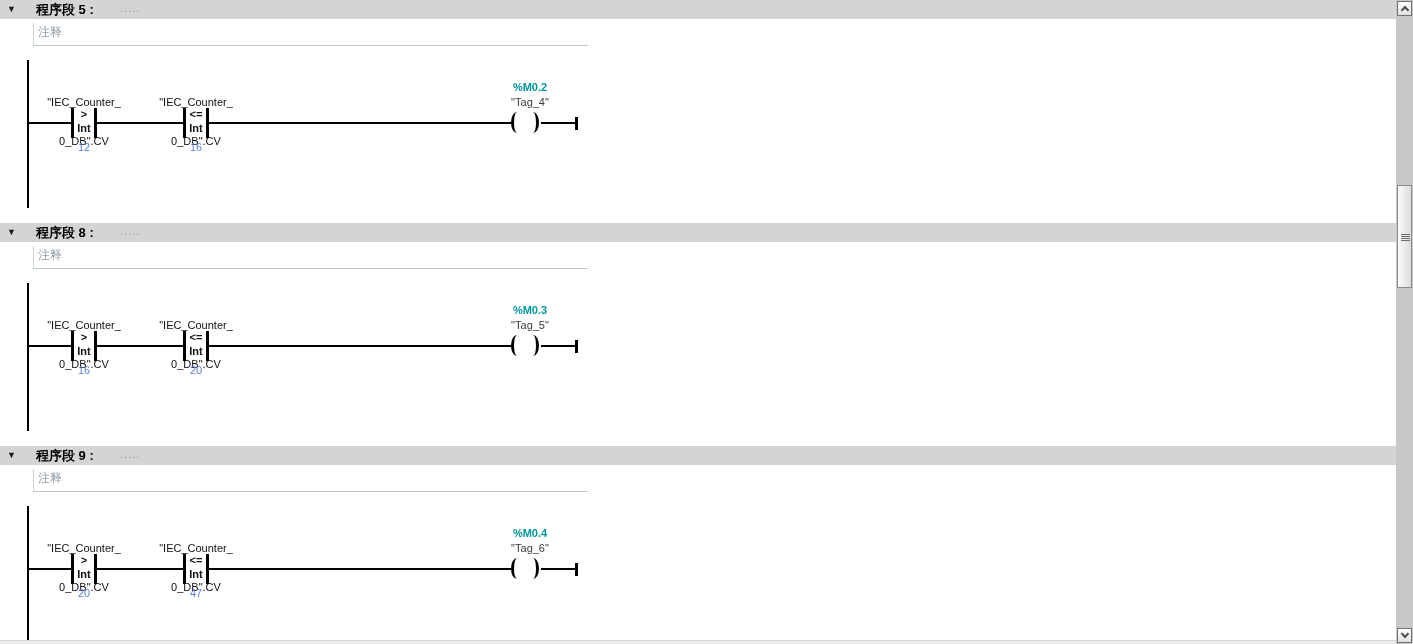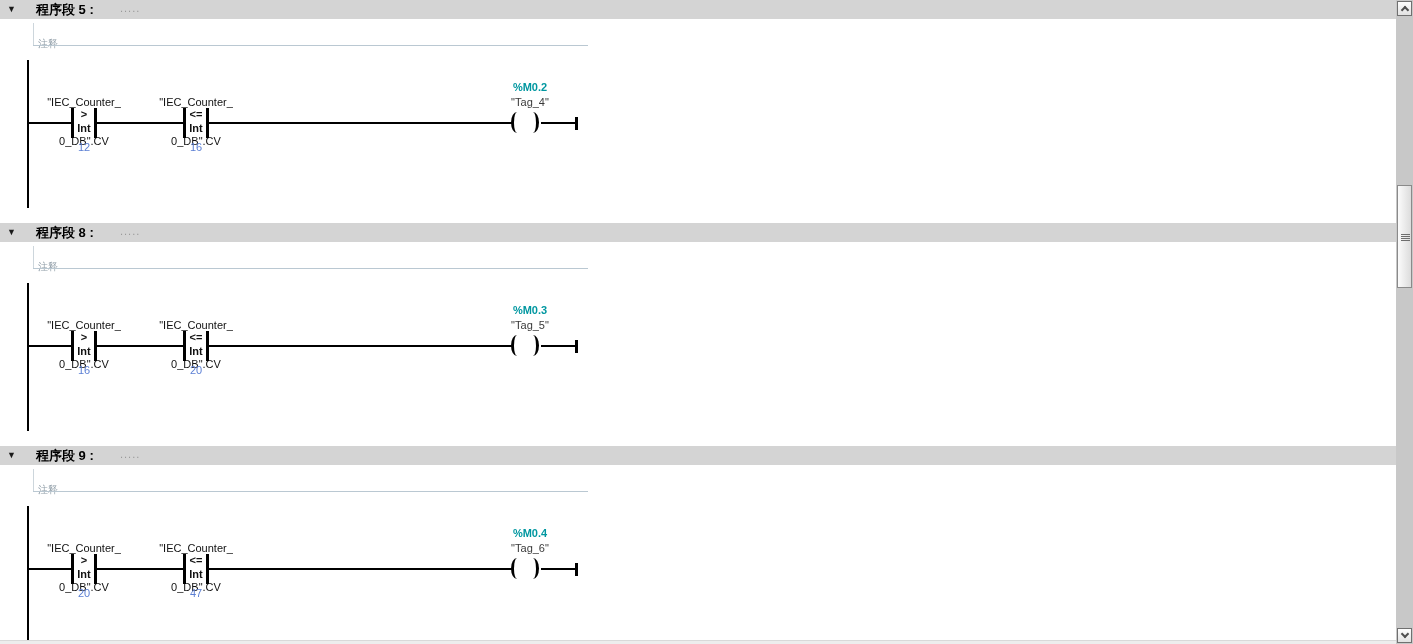--- a/index.html
+++ b/index.html
@@ -13,21 +13,21 @@
     background:#d4d4d4; }
   .collapse-tri { position:absolute; left:7px; top:4px; font-size:9px; color:#1a1a1a;
     line-height:11px; cursor:pointer; }
   .net-title { position:absolute; left:36px; top:0; height:35px; line-height:19px;
     font-size:13px; font-weight:bold; color:#000; white-space:pre; }
   .net-dots { position:absolute; left:120px; top:0; height:19px; line-height:17px;
     font-size:11px; color:#9a9a9a; letter-spacing:1px; }
 
   .comment-box { position:absolute; left:33px; top:23px; width:556px; height:22px;
     border-left:1px solid #cdd6dc; }
-  .comment-text { padding-left:4px; font-size:10px; line-height:18px; color:#93a0aa;margin-top:12px; }
+  .comment-text { padding-left:4px; font-size:12px; line-height:18px; color:#93a0aa; }
   .comment-sep { position:absolute; left:33px; top:45px; width:555px; height:1px;
     background:#bac8d2; }
 
   .rail { position:absolute; left:27px; top:60px; width:2px; height:148px; background:#000; }
   .wire { position:absolute; top:122px; height:2px; background:#000; }
   .wire-end-tick { position:absolute; left:575px; top:117px; width:3px; height:13px; background:#000; }
 
   .contact { position:absolute; top:0; width:100px; height:223px; }
   .operand { position:absolute; left:0; top:70px; width:100px; text-align:center;
     font-size:11px; line-height:13px; color:#111; white-space:pre; }

